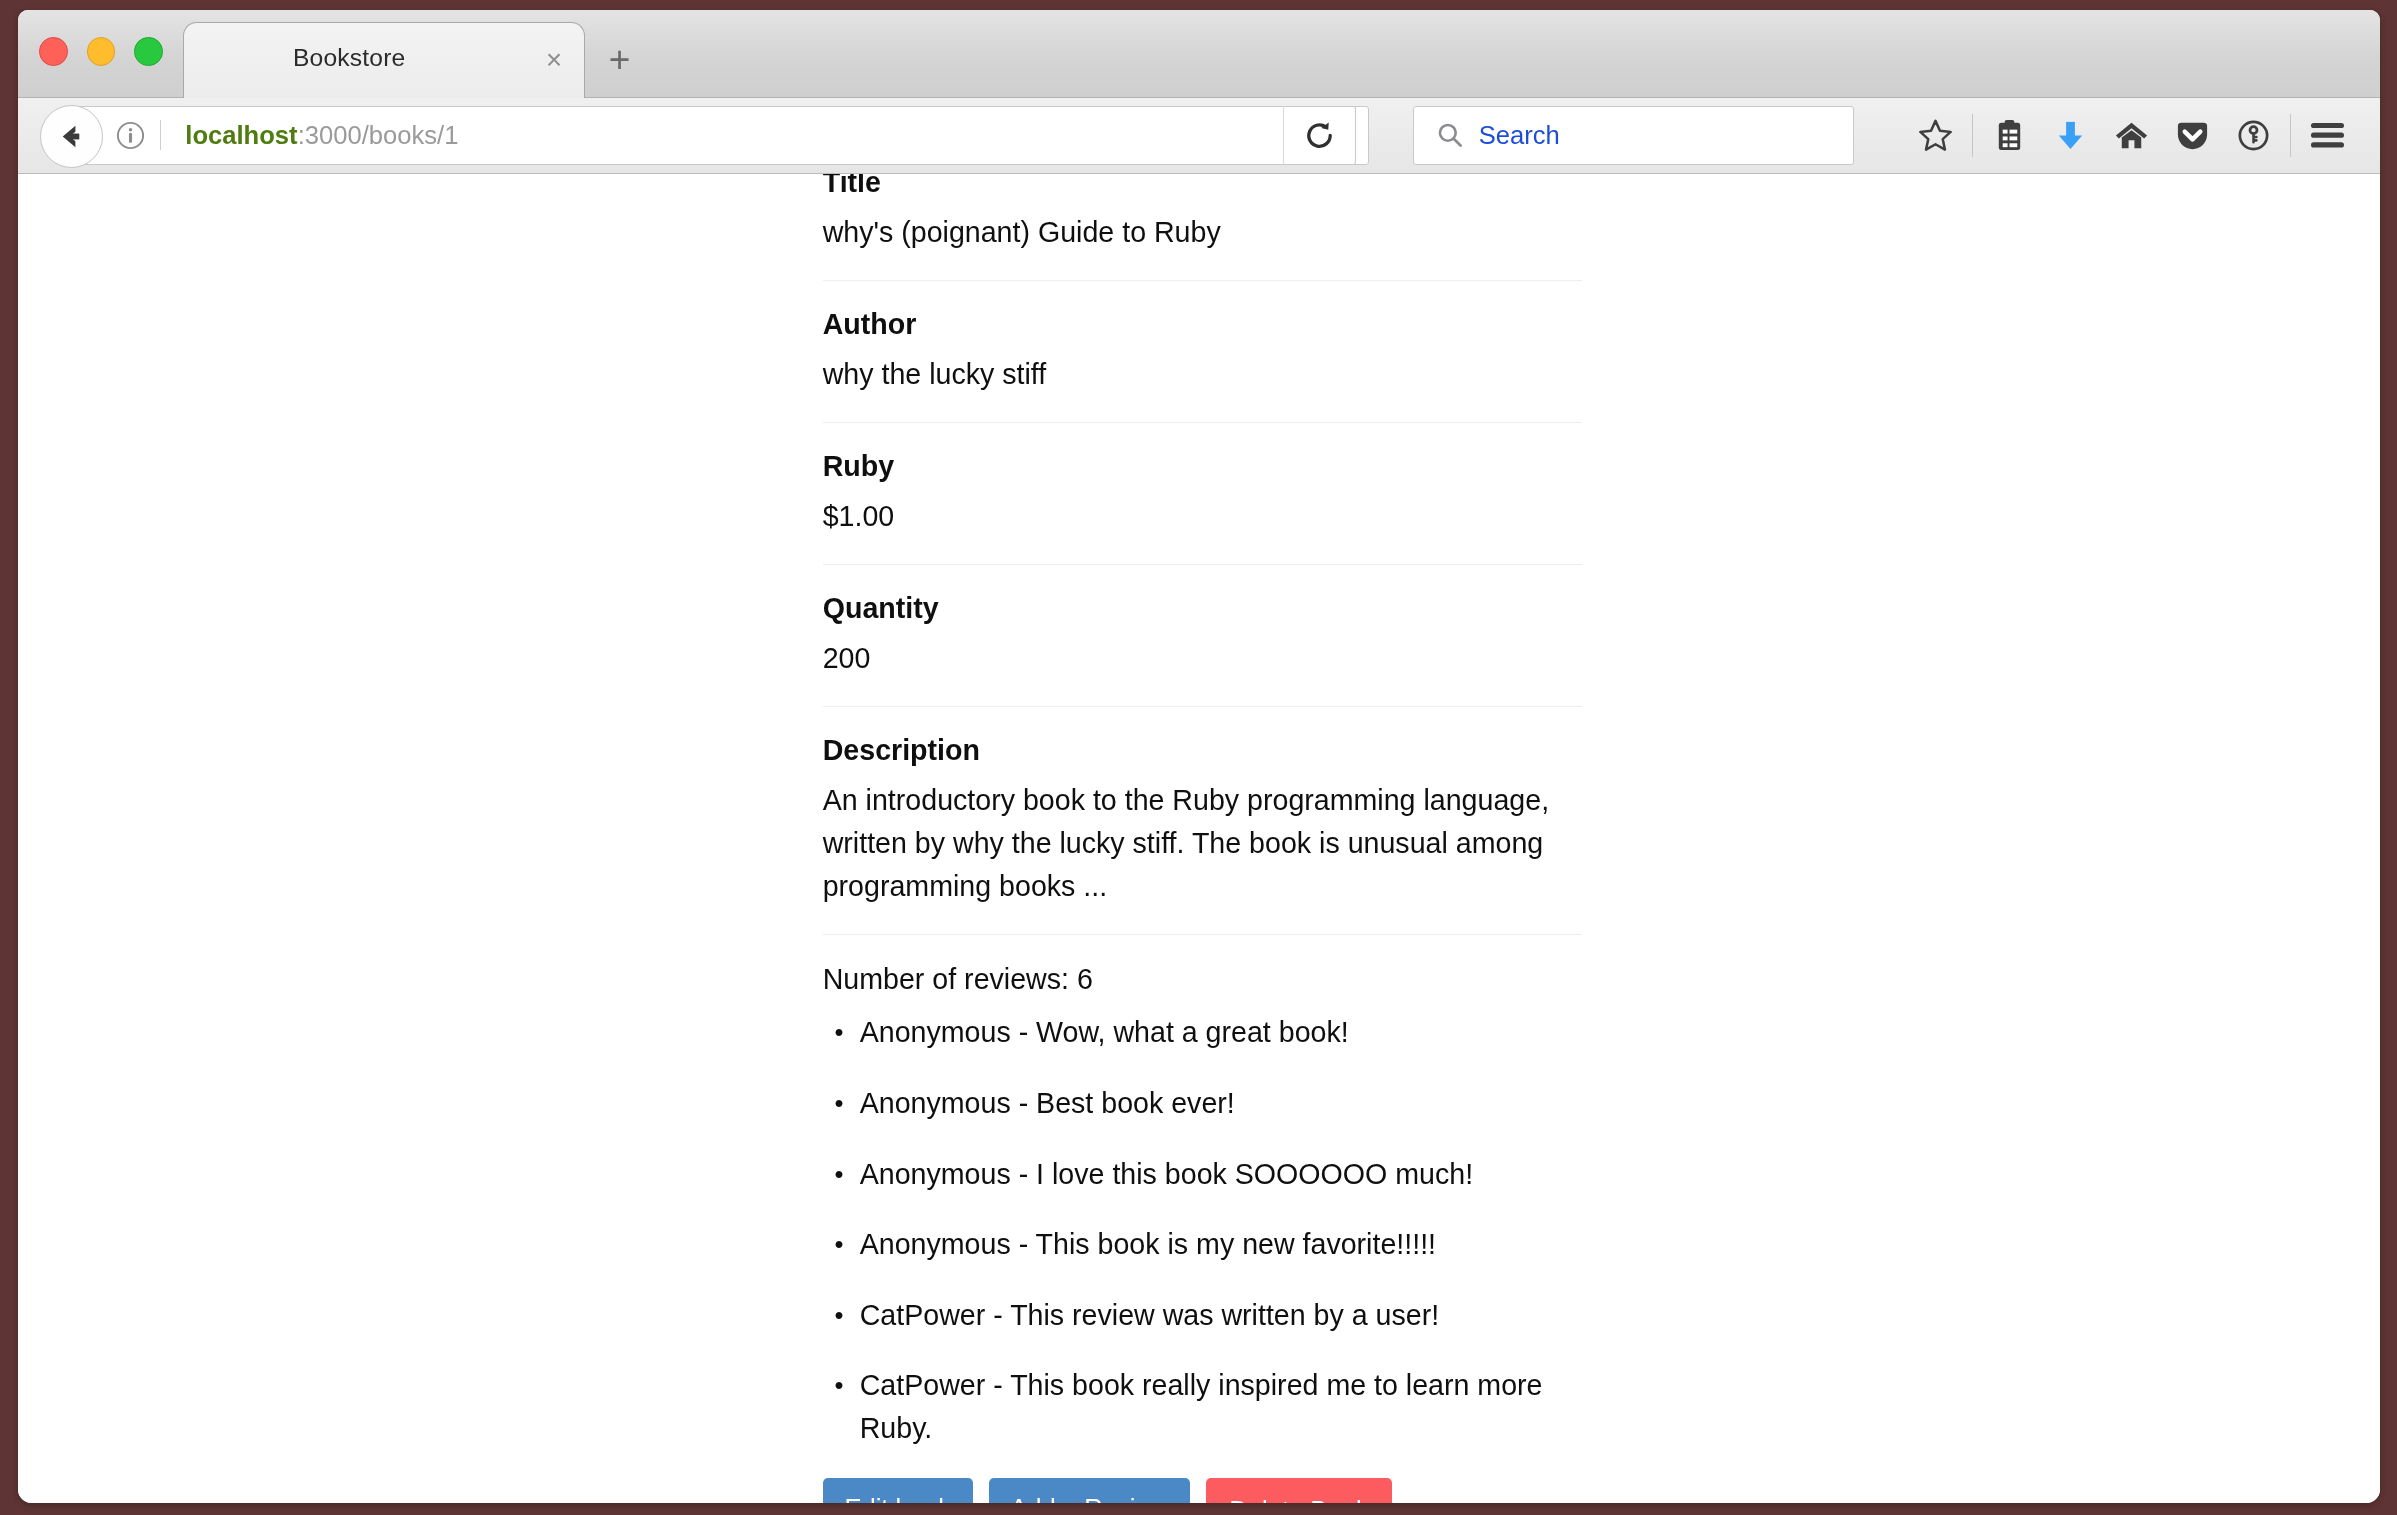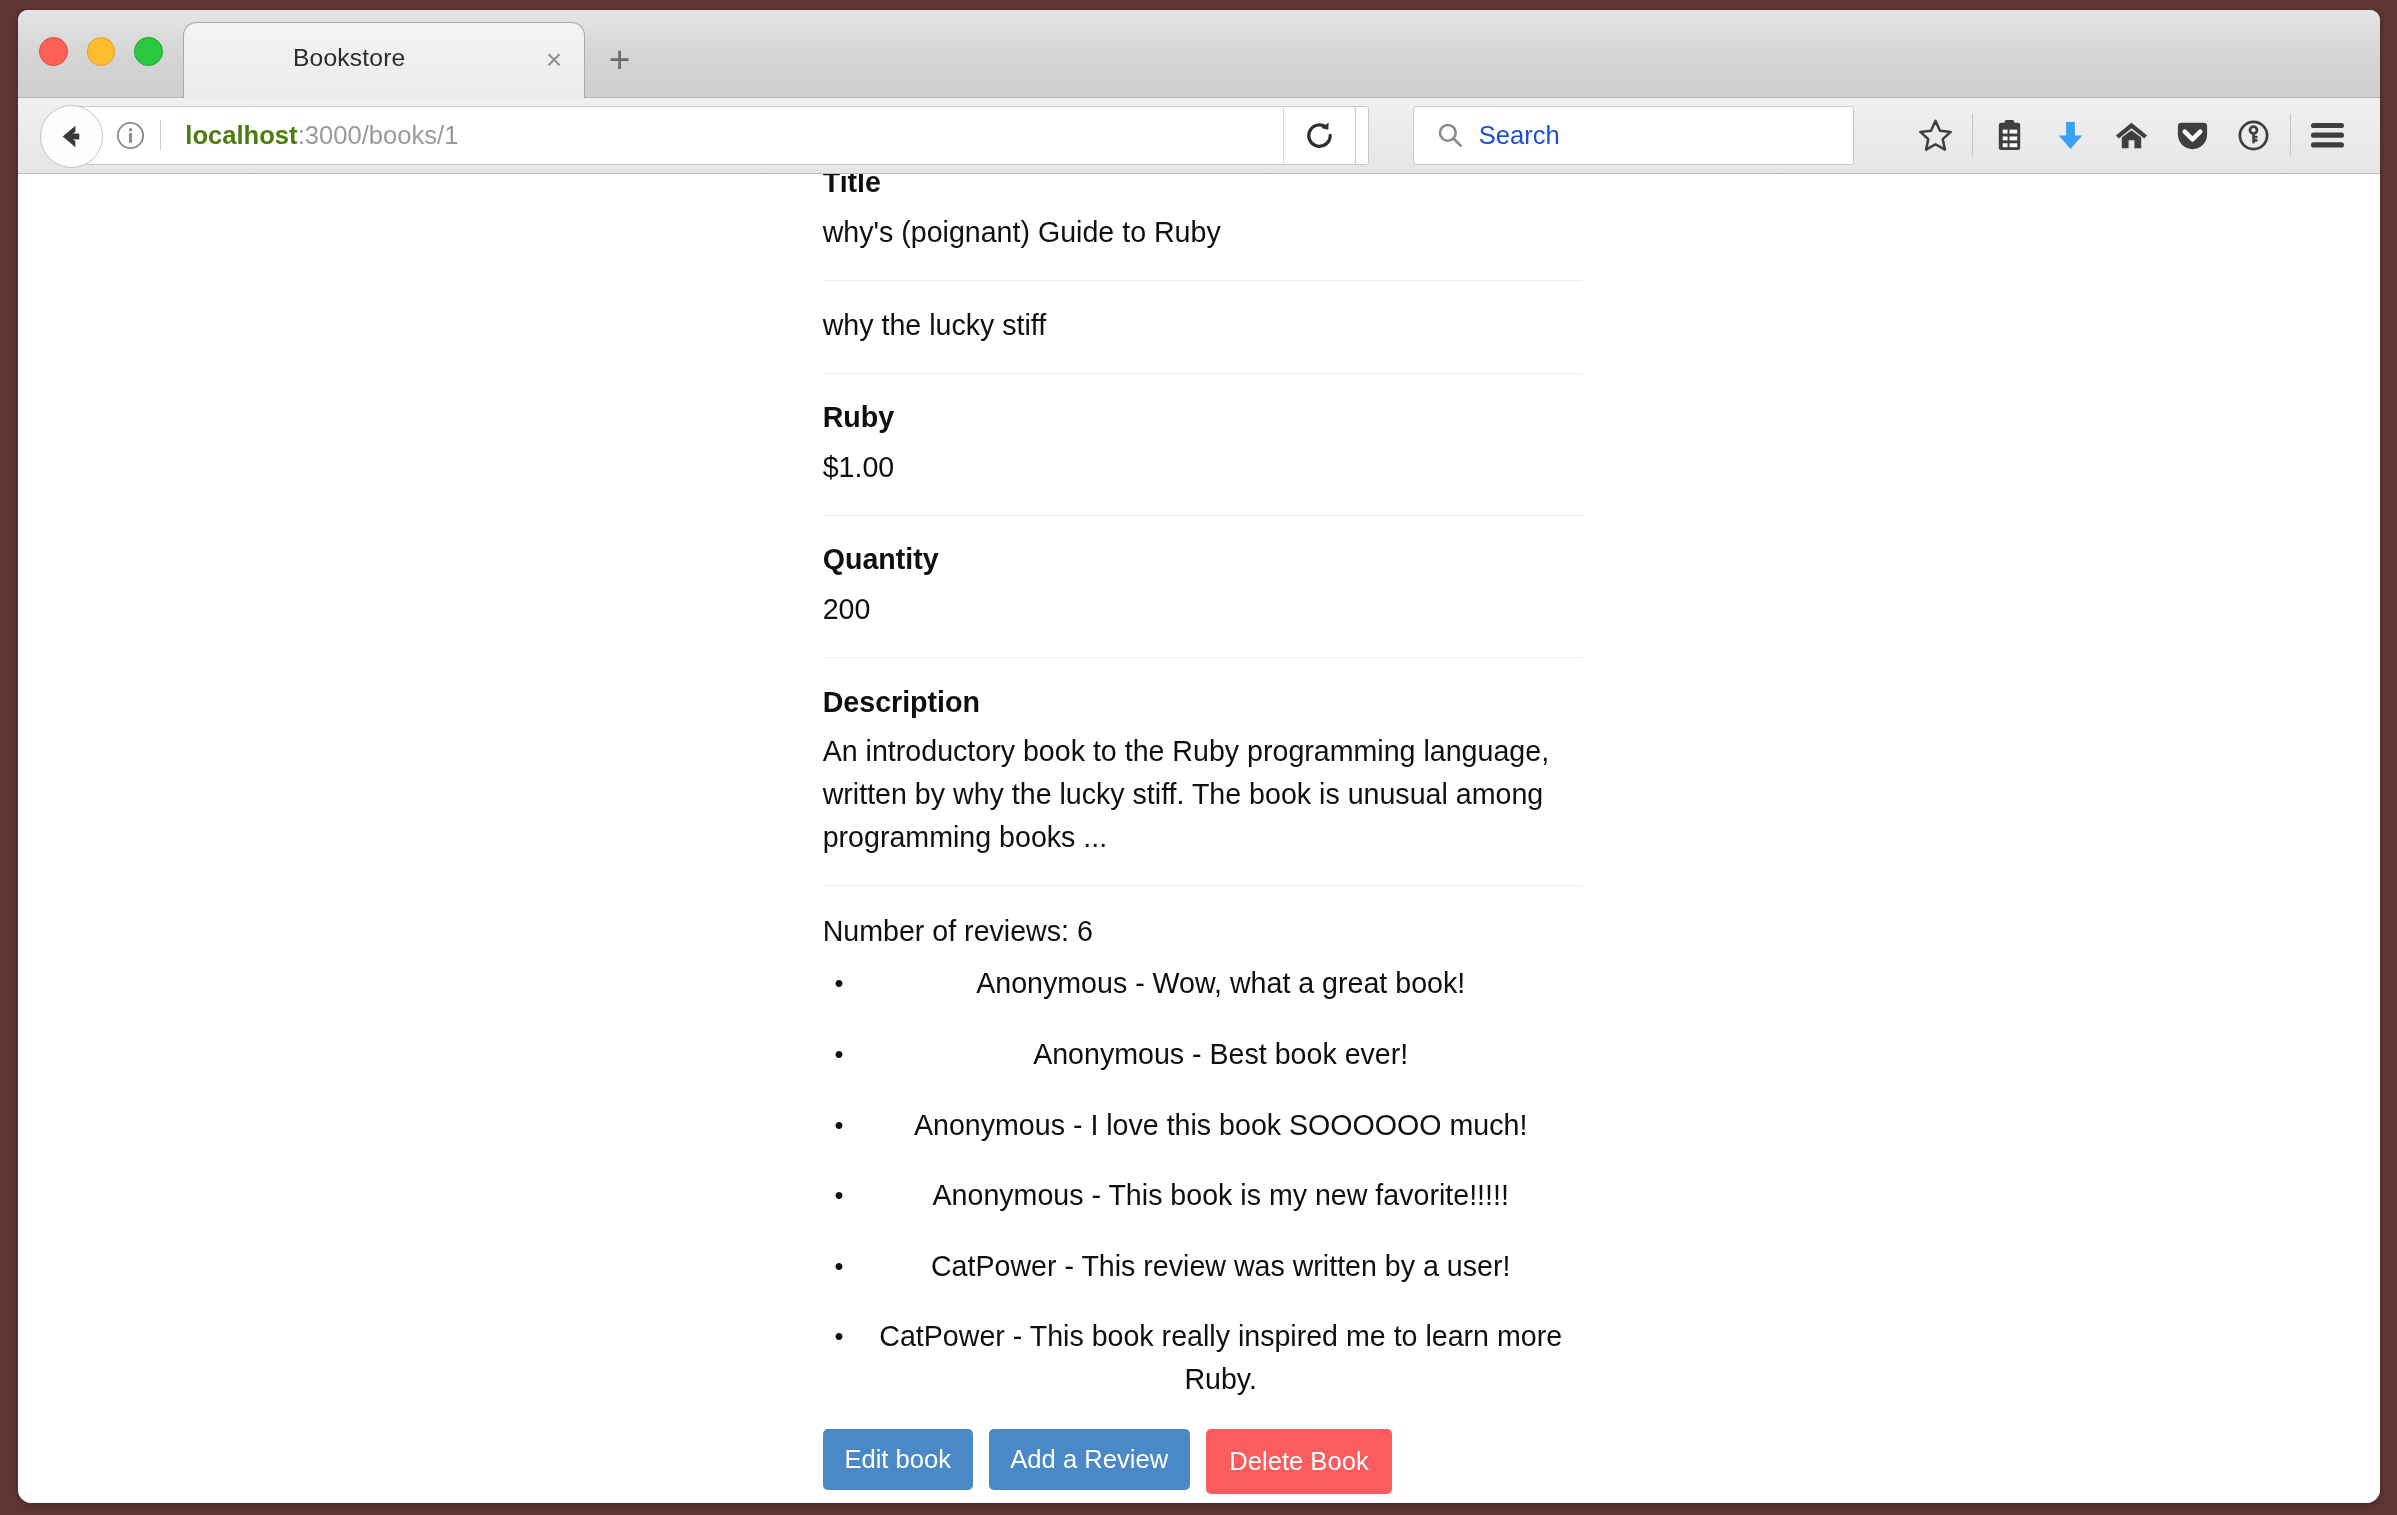--- a/index.html
+++ b/index.html
@@ -254,21 +254,20 @@
     margin: 0;
     padding: 0 0 0 0;
     list-style: none;
   }
   ul.reviews li {
     font-size: 28.6px;
     line-height: 43px;
     margin: 0 0 27.6px 0;
     position: relative;
     padding-left: 37px;
-    text-align: center;
   }
   ul.reviews li::before {
     content: "\2022";
     position: absolute;
     left: 11.8px;
     top: 0;
     font-size: 25.6px;
   }
   .buttons {
     margin-top: 17.7px;
@@ -414,20 +413,21 @@
 
   <div class="page">
     <div class="content">
 
       <div class="field">
         <div class="flabel">Title</div>
         <div class="fvalue">why's (poignant) Guide to Ruby</div>
       </div>
 
       <div class="field">
+        <div class="flabel">Author</div>
         <div class="fvalue">why the lucky stiff</div>
       </div>
 
       <div class="field">
         <div class="flabel">Ruby</div>
         <div class="fvalue">$1.00</div>
       </div>
 
       <div class="field">
         <div class="flabel">Quantity</div>

